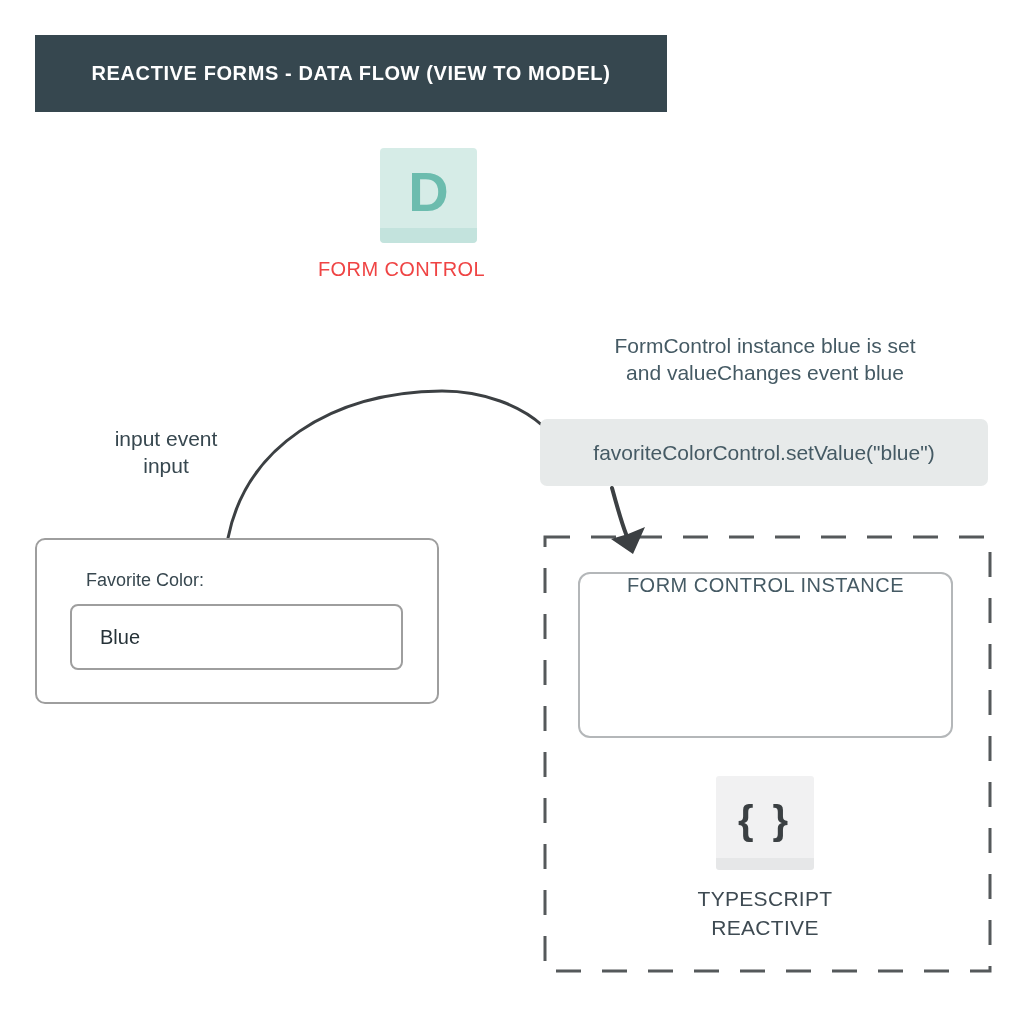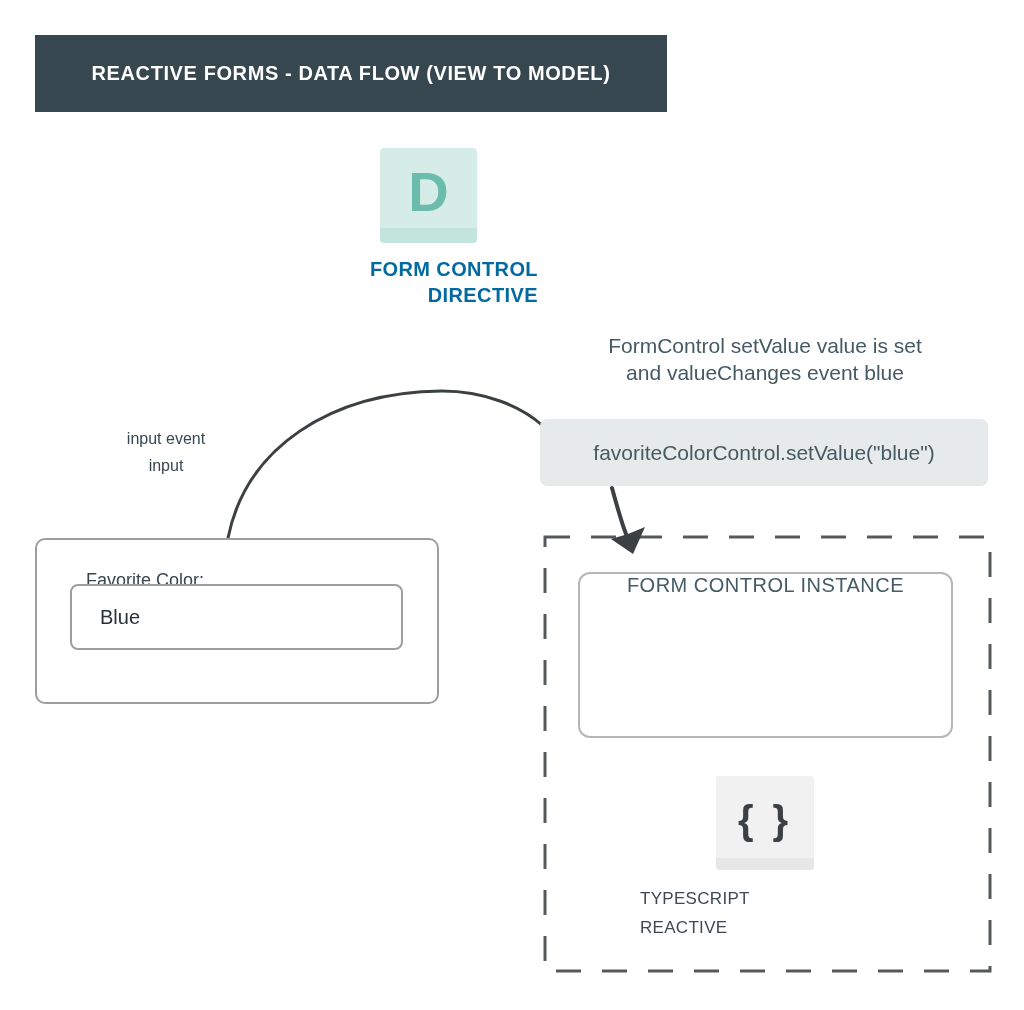--- a/index.html
+++ b/index.html
@@ -31,53 +31,53 @@
     color: #6CBCAE; font-size: 56px; font-weight: bold; line-height: 1;
     margin-top: -8px;
   }
   .d-icon .band {
     position: absolute; left: 0; right: 0; bottom: 0; height: 15px;
     background: #C3E3DD; border-radius: 0 0 4px 4px;
   }
 
   .directive-label {
     position: absolute; left: 318px; top: 256px; width: 220px;
-    text-align: right; color: #0369a1; font-size: 20px; line-height: 26px;
-    font-weight: 700; letter-spacing: 0.4px;
+    text-align: left; color: #ef4444; font-size: 20px; line-height: 26px;
+    font-weight: 400; letter-spacing: 0.4px;
   }
 
   
   .value-set-note {
     position: absolute; left: 540px; top: 332px; width: 450px;
     text-align: center; color: #455A64; font-size: 21px; line-height: 27px;
   }
   .input-event-note {
     position: absolute; left: 76px; top: 425px; width: 180px;
-    text-align: center; color: #37474F; font-size: 16px; line-height: 27px;
+    text-align: center; color: #37474F; font-size: 21px; line-height: 27px;
   }
 
   
   .code-box {
     position: absolute; left: 540px; top: 419px; width: 448px; height: 67px;
     background: #E7EAEA; border-radius: 7px;
     display: flex; align-items: center; justify-content: center;
     color: #455A64; font-size: 21px;
   }
 
   
   .form-box {
     position: absolute; left: 35px; top: 538px; width: 404px; height: 166px;
     background: #ffffff; border: 2px solid #9E9E9E; border-radius: 10px;
   }
   .form-label {
     position: absolute; left: 33px; top: 30px;
     color: #37474F; font-size: 18px; margin-left: 16px;
   }
   .form-input {
-    position: absolute; left: 33px; top: 44px; width: 333px; height: 66px;
+    position: absolute; left: 33px; top: 64px; width: 333px; height: 66px;
     border: 2px solid #9E9E9E; border-radius: 8px; background: #ffffff;
     font-family: "Liberation Sans", "DejaVu Sans", sans-serif;
     font-size: 20px; color: #263238; padding-left: 28px; outline: none;
   }
 
   
   .fci-box {
     position: absolute; left: 578px; top: 572px; width: 375px; height: 166px;
     background: #ffffff; border: 2px solid #B4B7B9; border-radius: 12px;
     display: flex; align-items: flex-start; justify-content: center;
@@ -94,21 +94,21 @@
   .ts-icon .braces {
     color: #3B4043; font-size: 40px; font-weight: bold; letter-spacing: 4px;
     margin-top: -6px;
   }
   .ts-icon .band {
     position: absolute; left: 0; right: 0; bottom: 0; height: 12px;
     background: #E6E7E8; border-radius: 0 0 3px 3px;
   }
   .ts-label {
     position: absolute; left: 640px; top: 884px; width: 250px;
-    text-align: left; color: #3E4A52; font-size: 17px; font-weight: 500;
+    text-align: center; color: #3E4A52; font-size: 21px; font-weight: 500;
     line-height: 29px; letter-spacing: 0.3px;
   }
 
   
   .overlay {
     position: absolute; left: 0; top: 0; width: 1024px; height: 1010px;
     pointer-events: none;
   }
 </style>
 </head>
@@ -129,25 +129,24 @@
   <div class="header">
     <span class="header-title">REACTIVE FORMS - DATA FLOW (VIEW TO MODEL)</span>
   </div>
 
   <div class="d-icon">
     <span class="letter">D</span>
     <span class="band"></span>
   </div>
   <div class="directive-label">
     <div>FORM CONTROL</div>
-    <div>DIRECTIVE</div>
   </div>
 
   <div class="value-set-note">
-    <div>FormControl setValue value is set</div>
+    <div>FormControl instance blue is set</div>
     <div>and valueChanges event blue</div>
   </div>
 
   <div class="input-event-note">
     <div>input event</div>
     <div>input</div>
   </div>
 
   <div class="code-box">
     <span>favoriteColorControl.setValue("blue")</span>

